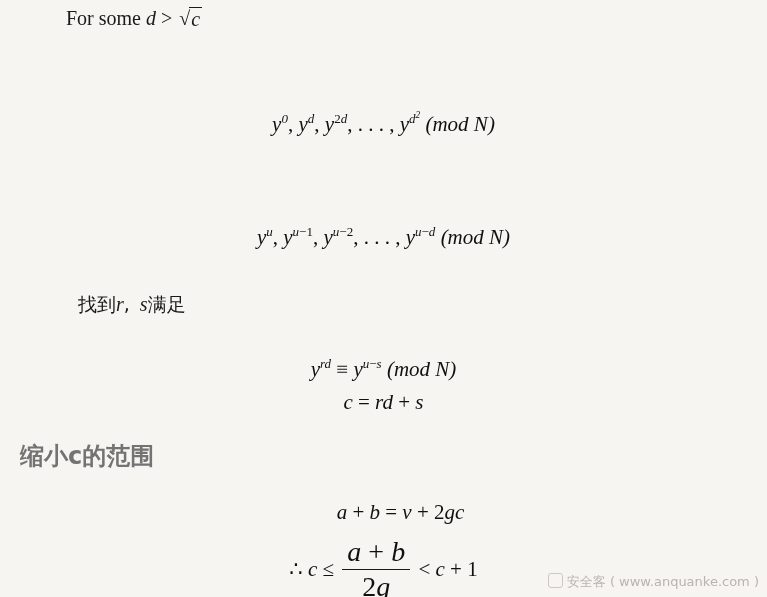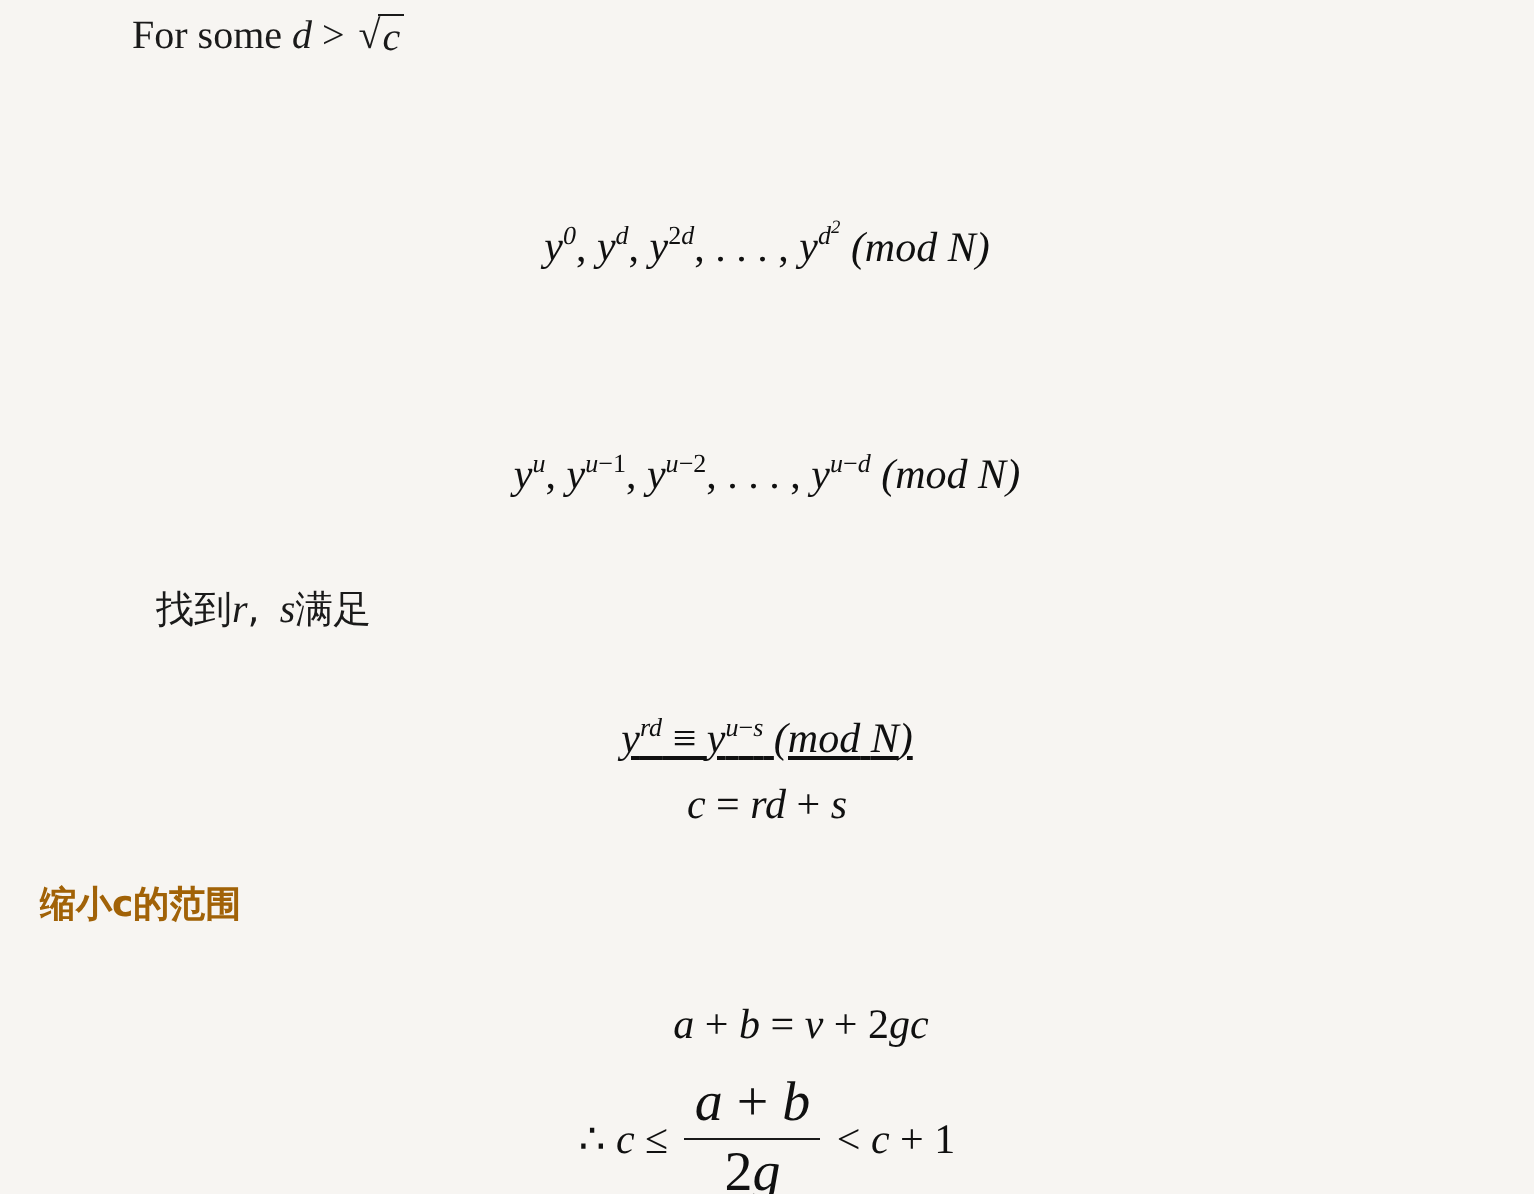--- a/index.html
+++ b/index.html
@@ -53,22 +53,22 @@
   }
   sup.exp .mr { font-style: normal; }
   sup.exp sup.exp2 {
     font-size: 0.72em;
     vertical-align: super;
     font-style: italic;
   }
   .bold-cn {
     font-family: "DejaVu Sans", sans-serif;
     font-weight: bold;
-    font-size: 18px;
-    color: #a16207;
+    font-size: 24px;
+    color: #737373;
   }
   .sqrt-wrap {
     display: inline-block;
     position: relative;
     padding-left: 2px;
   }
   .sqrt-sign {
     font-style: normal;
     font-size: 20px;
   }
@@ -138,32 +138,35 @@
 
 
   <div class="mathline" style="top:224px;">
     <span class="mi">y<sup class="exp">u</sup></span><span class="mr">,&nbsp;</span><span class="mi">y<sup class="exp">u<span class="mr">−1</span></sup></span><span class="mr">,&nbsp;</span><span class="mi">y<sup class="exp">u<span class="mr">−2</span></sup></span><span class="mr">,&nbsp;.&nbsp;.&nbsp;.&nbsp;,&nbsp;</span><span class="mi">y<sup class="exp">u<span class="mr">−</span>d</sup></span><span class="mr">&nbsp;</span><span class="mi">(mod</span>&nbsp;<span class="mi">N</span><span class="mi">)</span>
   </div>
 
   <div class="line txt-cn" style="left:66px; top:292px;margin-left:12px;">
     <span>找到</span><span class="txt-en mi" style="font-style:italic;">r</span><span>,</span><span class="spacer"></span><span class="txt-en mi" style="font-style:italic;">s</span><span>满足</span>
   </div>
 
-  <div class="mathline" style="top:356px;text-decoration:underline;">
+  <div class="mathline" style="top:356px;">
     <span class="mi">y<sup class="exp">rd</sup></span><span class="mr">&nbsp;≡&nbsp;</span><span class="mi">y<sup class="exp">u<span class="mr">−</span>s</sup></span><span class="mr">&nbsp;</span><span class="mi">(mod</span>&nbsp;<span class="mi">N</span><span class="mi">)</span>
   </div>
 
   <div class="mathline" style="top:390px;">
     <span class="mi">c</span><span class="mr">&nbsp;=&nbsp;</span><span class="mi">rd</span><span class="mr">&nbsp;+&nbsp;</span><span class="mi">s</span>
   </div>
 
   <div class="line bold-cn" style="left:20px; top:440px;">缩小c的范围</div>
 
   <div class="mathline" style="top:500px;margin-left:17px;">
     <span class="mi">a</span><span class="mr">&nbsp;+&nbsp;</span><span class="mi">b</span><span class="mr">&nbsp;=&nbsp;</span><span class="mi">v</span><span class="mr">&nbsp;+&nbsp;</span><span class="mr">2</span><span class="mi">gc</span>
   </div>
 
   <div class="mathline" style="top:538px;">
     <span class="mr">∴&nbsp;</span><span class="mi">c</span><span class="mr">&nbsp;≤&nbsp;</span><span class="frac"><span class="num"><span class="mi">a</span><span class="mr">&nbsp;+&nbsp;</span><span class="mi">b</span></span><span class="den"><span class="mr">2</span><span class="mi">g</span></span></span><span class="mr">&nbsp;&lt;&nbsp;</span><span class="mi">c</span><span class="mr">&nbsp;+&nbsp;</span><span class="mr">1</span>
   </div>
 
+  <div class="watermark">
+    <span class="wm-logo"></span><span>安全客 ( www.anquanke.com )</span>
+  </div>
 
 </div>
 
 </body></html>

